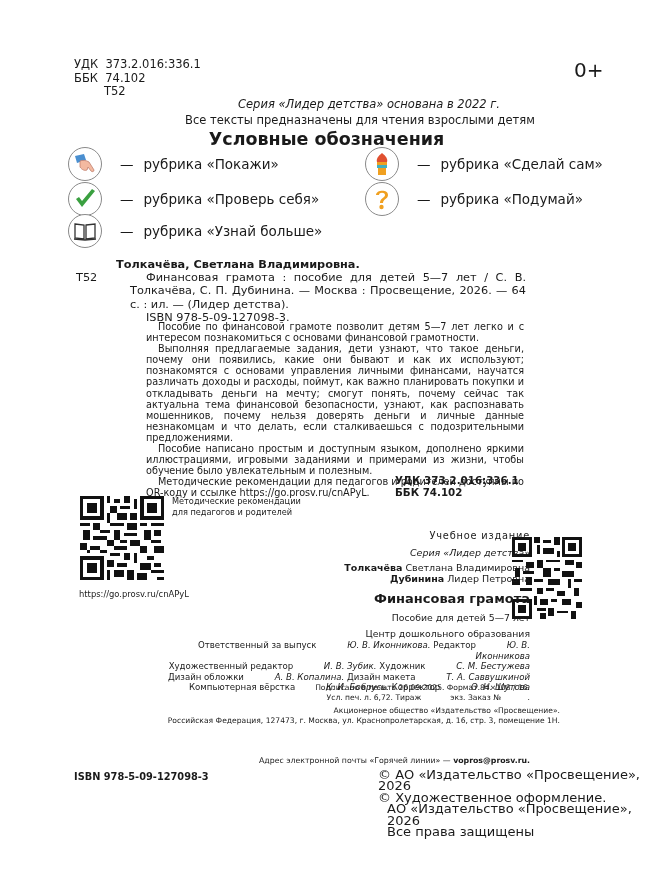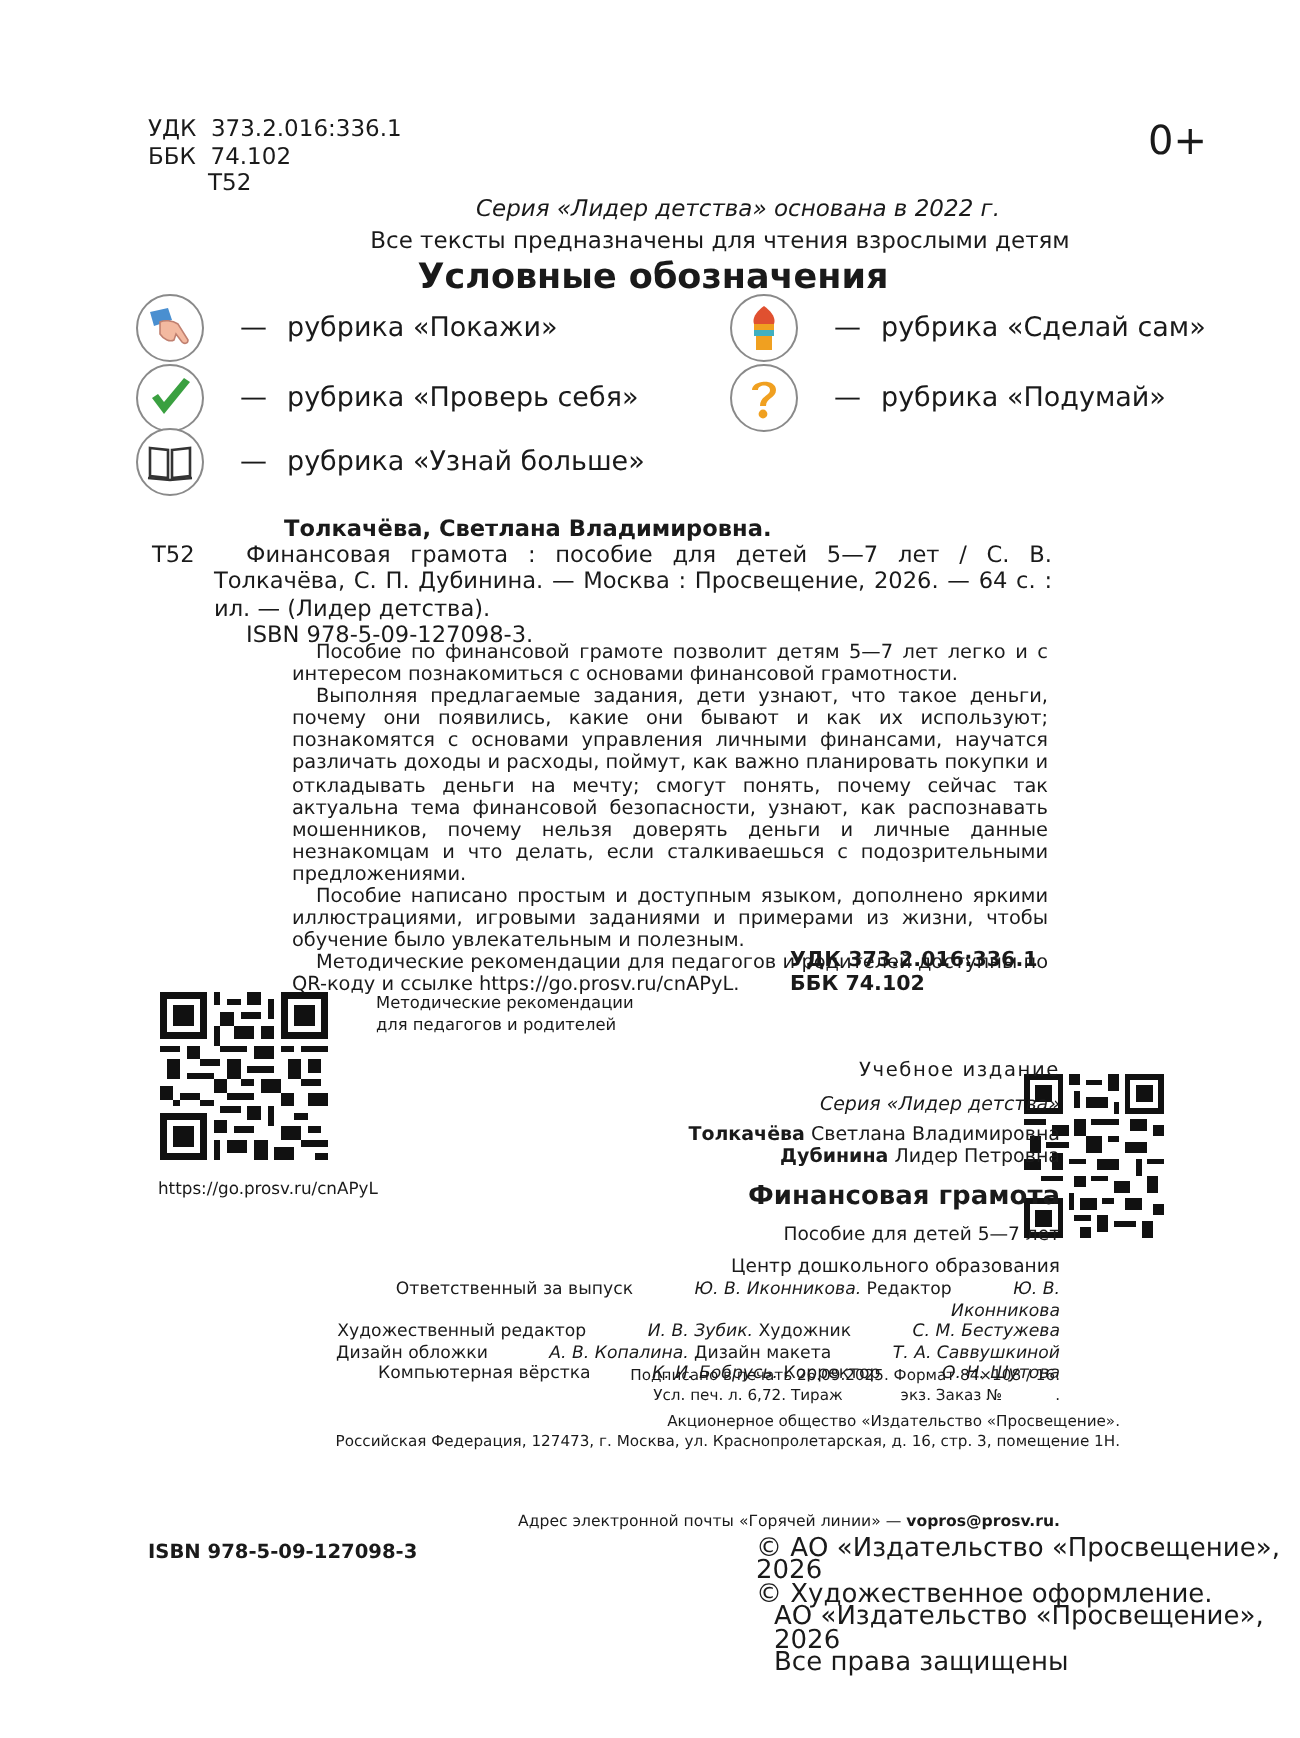--- a/index.html
+++ b/index.html
@@ -13,34 +13,34 @@
 
   .series-line { left: 0; width: 650px; top: 97px; text-align: center; font-style: italic; font-size: 11.5px; padding-left: 88px; }
   .warn-line { left: 0; width: 650px; top: 113px; text-align: center; font-size: 11.5px; padding-left: 70px; }
   .legend-title { left: 0; width: 598px; top: 129px; text-align: center; font-size: 17.5px; font-weight: bold; padding-left: 55px; }
 
   .icon-circle { width: 34px; height: 34px; border-radius: 50%; border: 1.5px solid #8a8a8a; background: #fff; display: flex; align-items: center; justify-content: center; }
   .legend-item { display: flex; align-items: center; font-size: 13.5px; gap: 0; }
   .legend-item .dash { margin-left: 18px; margin-right: 10px; }
 
   .biblio { left: 76px; top: 258px; width: 450px; font-size: 11.3px; line-height: 13.2px; }
-  .biblio .author { font-weight: bold; margin-left: 66px; }
+  .biblio .author { font-weight: bold; margin-left: 40px; }
   .biblio .t52 { position: absolute; left: 0; top: 13px; }
-  .biblio .para { margin-left: 31px; text-align: justify; }
+  .biblio .para { margin-left: 54px; text-align: justify; }
   .biblio .indent { text-indent: 16px; }
 
   .abstract { left: 146px; top: 321px; width: 378px; font-size: 9.7px; line-height: 11.1px; text-align: justify; }
   .abstract p { text-indent: 12px; }
 
   .udk-right { left: 395px; top: 474px; font-size: 10.3px; font-weight: bold; line-height: 12px; }
 
   .qr { background: #fff; }
   .qr-left { left: 79px; top: 496px; width: 86px; height: 84px; }
   .qr-right { left: 512px; top: 537px; width: 70px; height: 82px; }
-  .qr-caption { left: 172px; top: 496px; font-size: 8.2px; line-height: 11px; margin-left: 16px; }
+  .qr-caption { left: 172px; top: 496px; font-size: 8.2px; line-height: 11px; }
   .qr-url { left: 79px; top: 589px; font-size: 8.4px; }
 
   .imprint { left: 150px; width: 380px; text-align: right; }
   .edu { top: 530px; font-size: 9.8px; letter-spacing: 0.8px; }
   .ser2 { top: 547px; font-size: 9.5px; font-style: italic; }
   .auth1 { top: 562px; font-size: 9.5px; line-height: 11px; }
   .auth1 b { font-weight: bold; }
   .booktitle { top: 591px; font-size: 13px; font-weight: bold; }
   .sub1 { top: 612px; font-size: 9.3px; }
   .center { top: 628px; font-size: 9.3px; }

